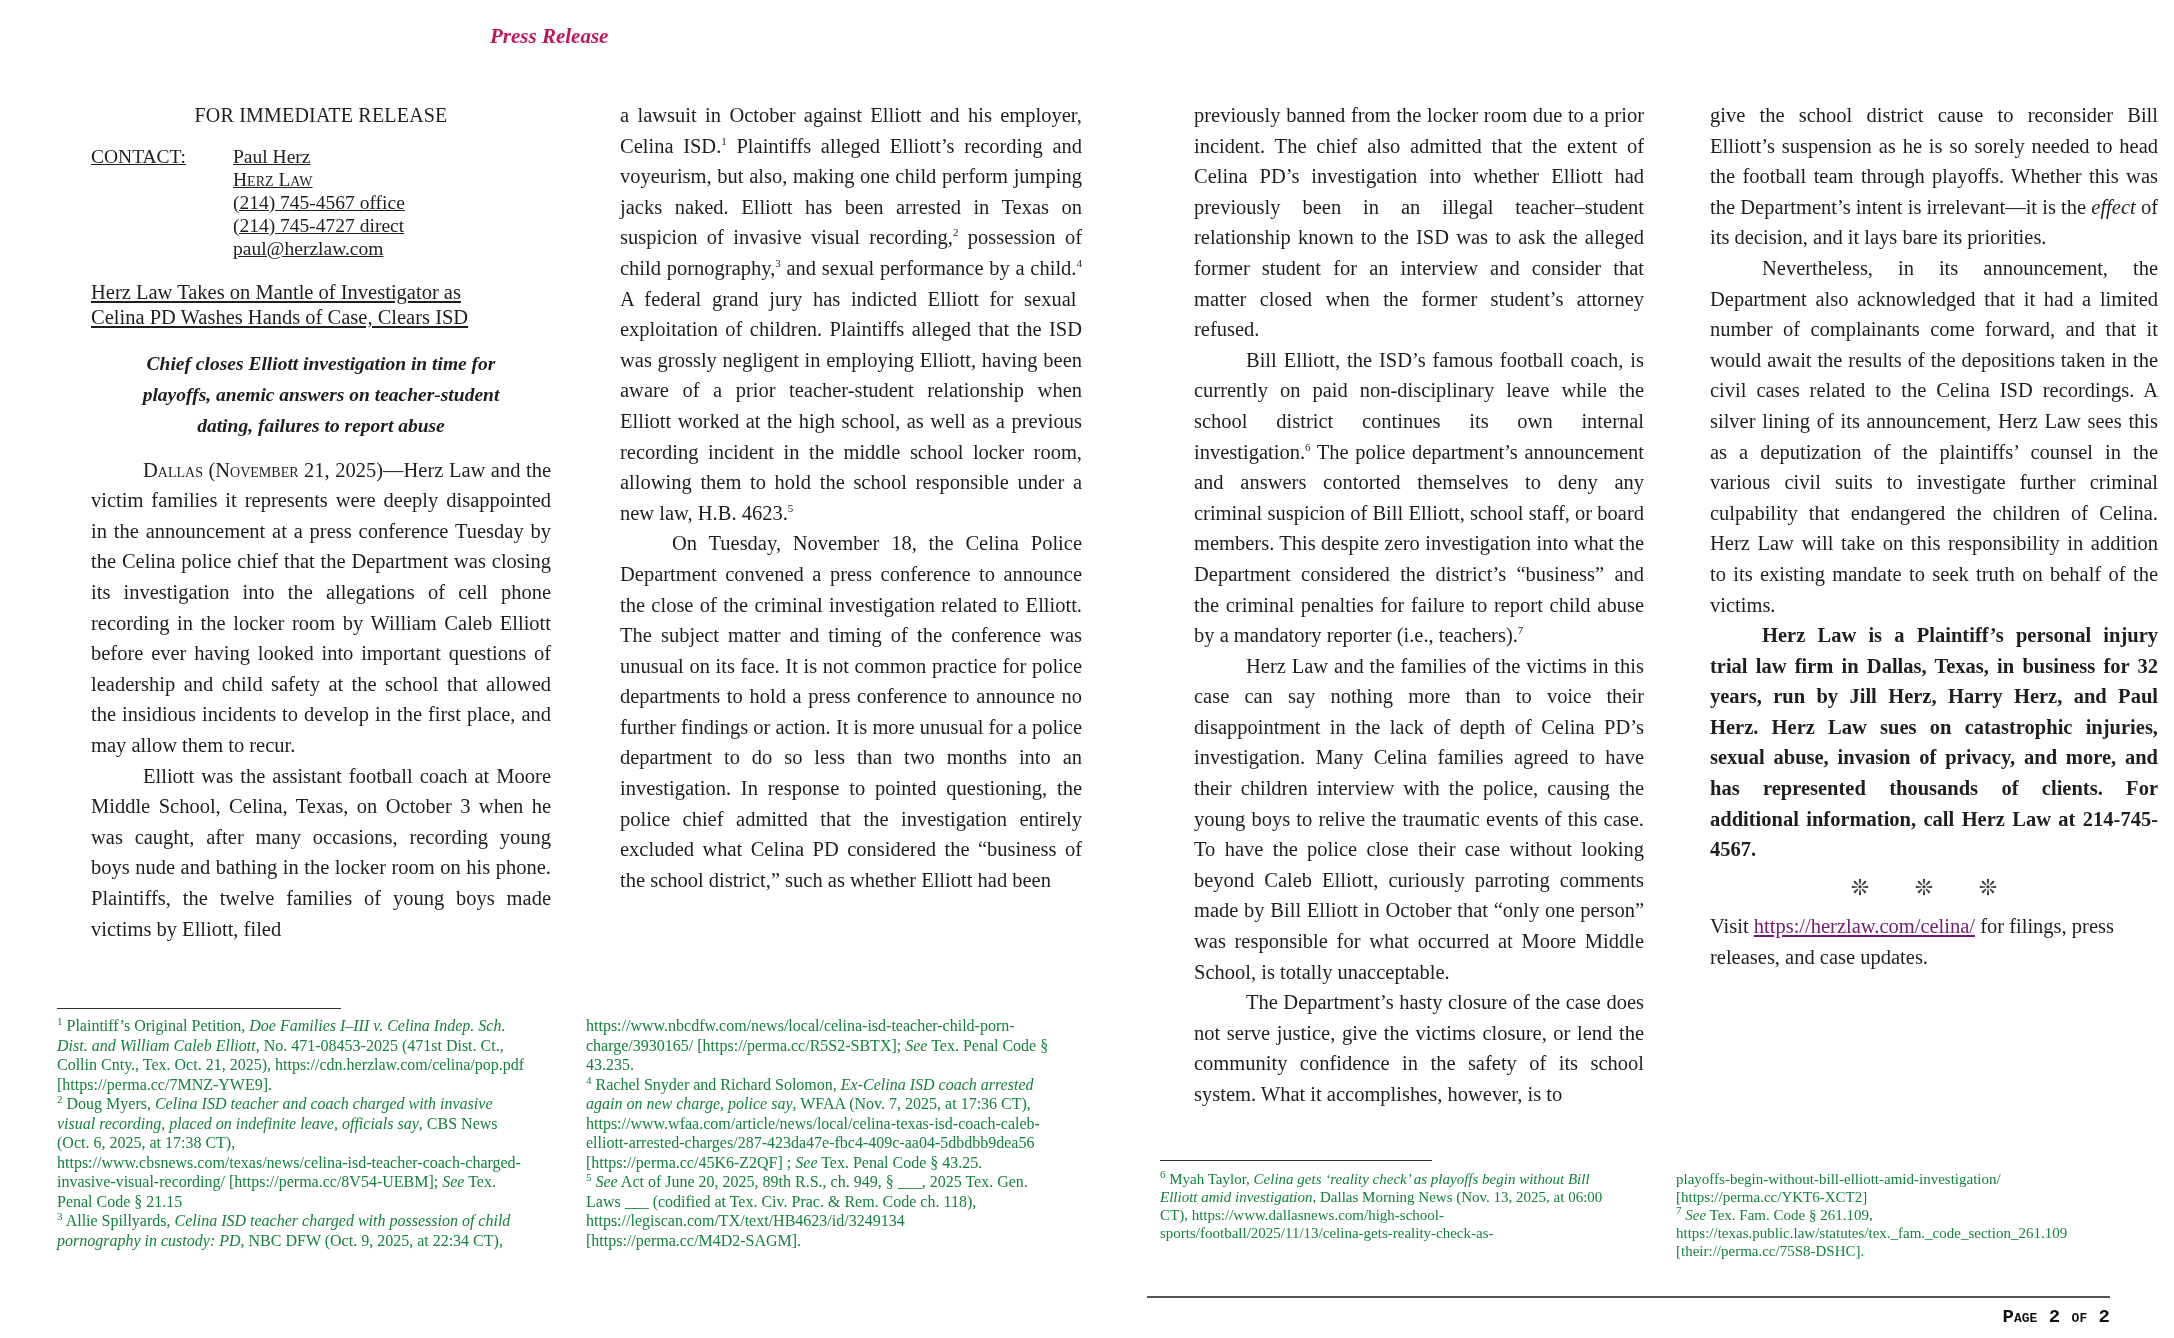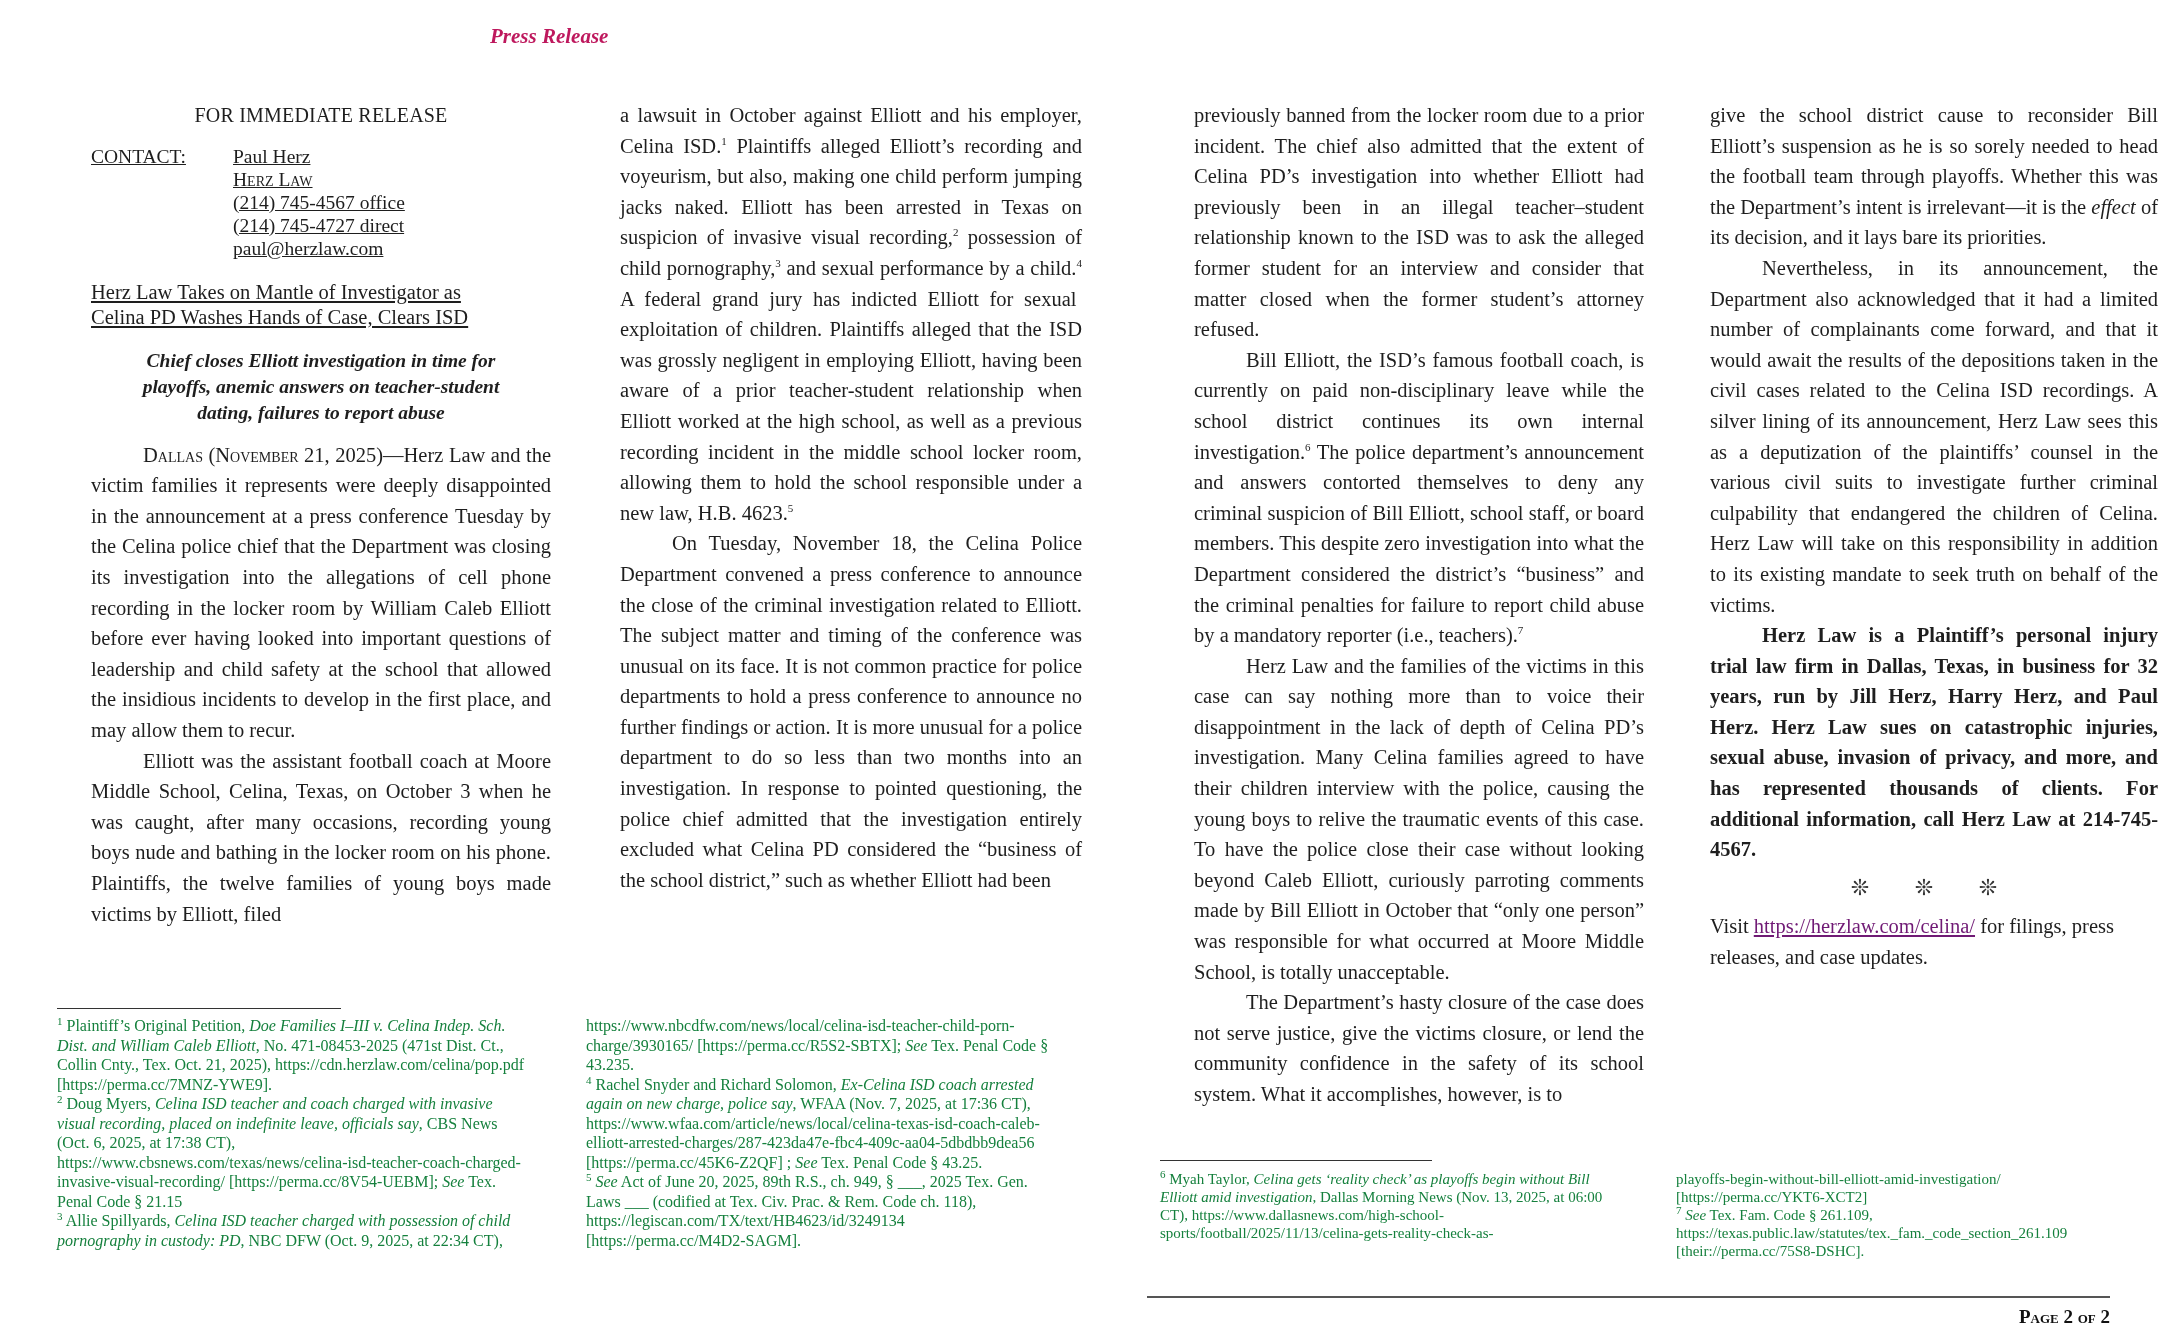--- a/index.html
+++ b/index.html
@@ -16,31 +16,31 @@
   .col p.indent { text-indent:52px; }
   .c1 { left:57px; width:460px; }
   .c2 { left:586px; width:462px; }
   .c3 { left:1160px; width:450px; }
   .c4 { left:1676px; width:448px; }
   .release { text-align:center; font-size:20px; margin-bottom:14px; letter-spacing:0.2px; }
   .contact { display:flex; font-size:19.5px; line-height:23px; margin-bottom:20px;text-decoration:underline; }
   .contact .lbl { width:142px; }
   .sc { font-variant:small-caps; }
   .headline { text-align:left; text-decoration:underline; font-size:20.5px; line-height:25px; margin-bottom:18px; }
-  .subhead { text-align:center; font-style:italic; font-weight:bold; font-size:19.5px; line-height:26px; margin:0 24px 14px; }
+  .subhead { text-align:center; font-style:italic; font-weight:bold; font-size:19.5px; line-height:31px; margin:0 24px 14px; }
   sup { font-size:11px; vertical-align:super; line-height:0; }
   .bold p { font-weight:bold; }
   .stars { text-align:center; letter-spacing:20px; font-size:22px; margin:8px 0; color:#333; }
   .link { color:#701a75; text-decoration:underline; }
   .fn-rule { position:absolute; height:1px; background:#333; }
   .fn { position:absolute; font-size:16px; line-height:19.5px; color:#15803d; }
   .fn p { margin:0; }
   .fn i { font-style:italic; }
   .page-rule { position:absolute; left:1147px; top:1296px; width:963px; height:2px; background:#555; }
-  .page-num { position:absolute; right:64px; top:1306px; font-weight:bold; font-variant:small-caps; font-size:19px; color:#111; }
+  .page-num { position:absolute; right:64px; top:1306px; font-weight:bold; font-variant:small-caps; font-size:19px; color:#111;font-family:Liberation Mono, monospace; }
 </style>
 </head>
 <body>
 
 <div class="abs header-title">Press Release</div>
 
 <div class="col c1">
   <div class="release">FOR IMMEDIATE RELEASE</div>
   <div class="contact">
     <div class="lbl">CONTACT:</div>

